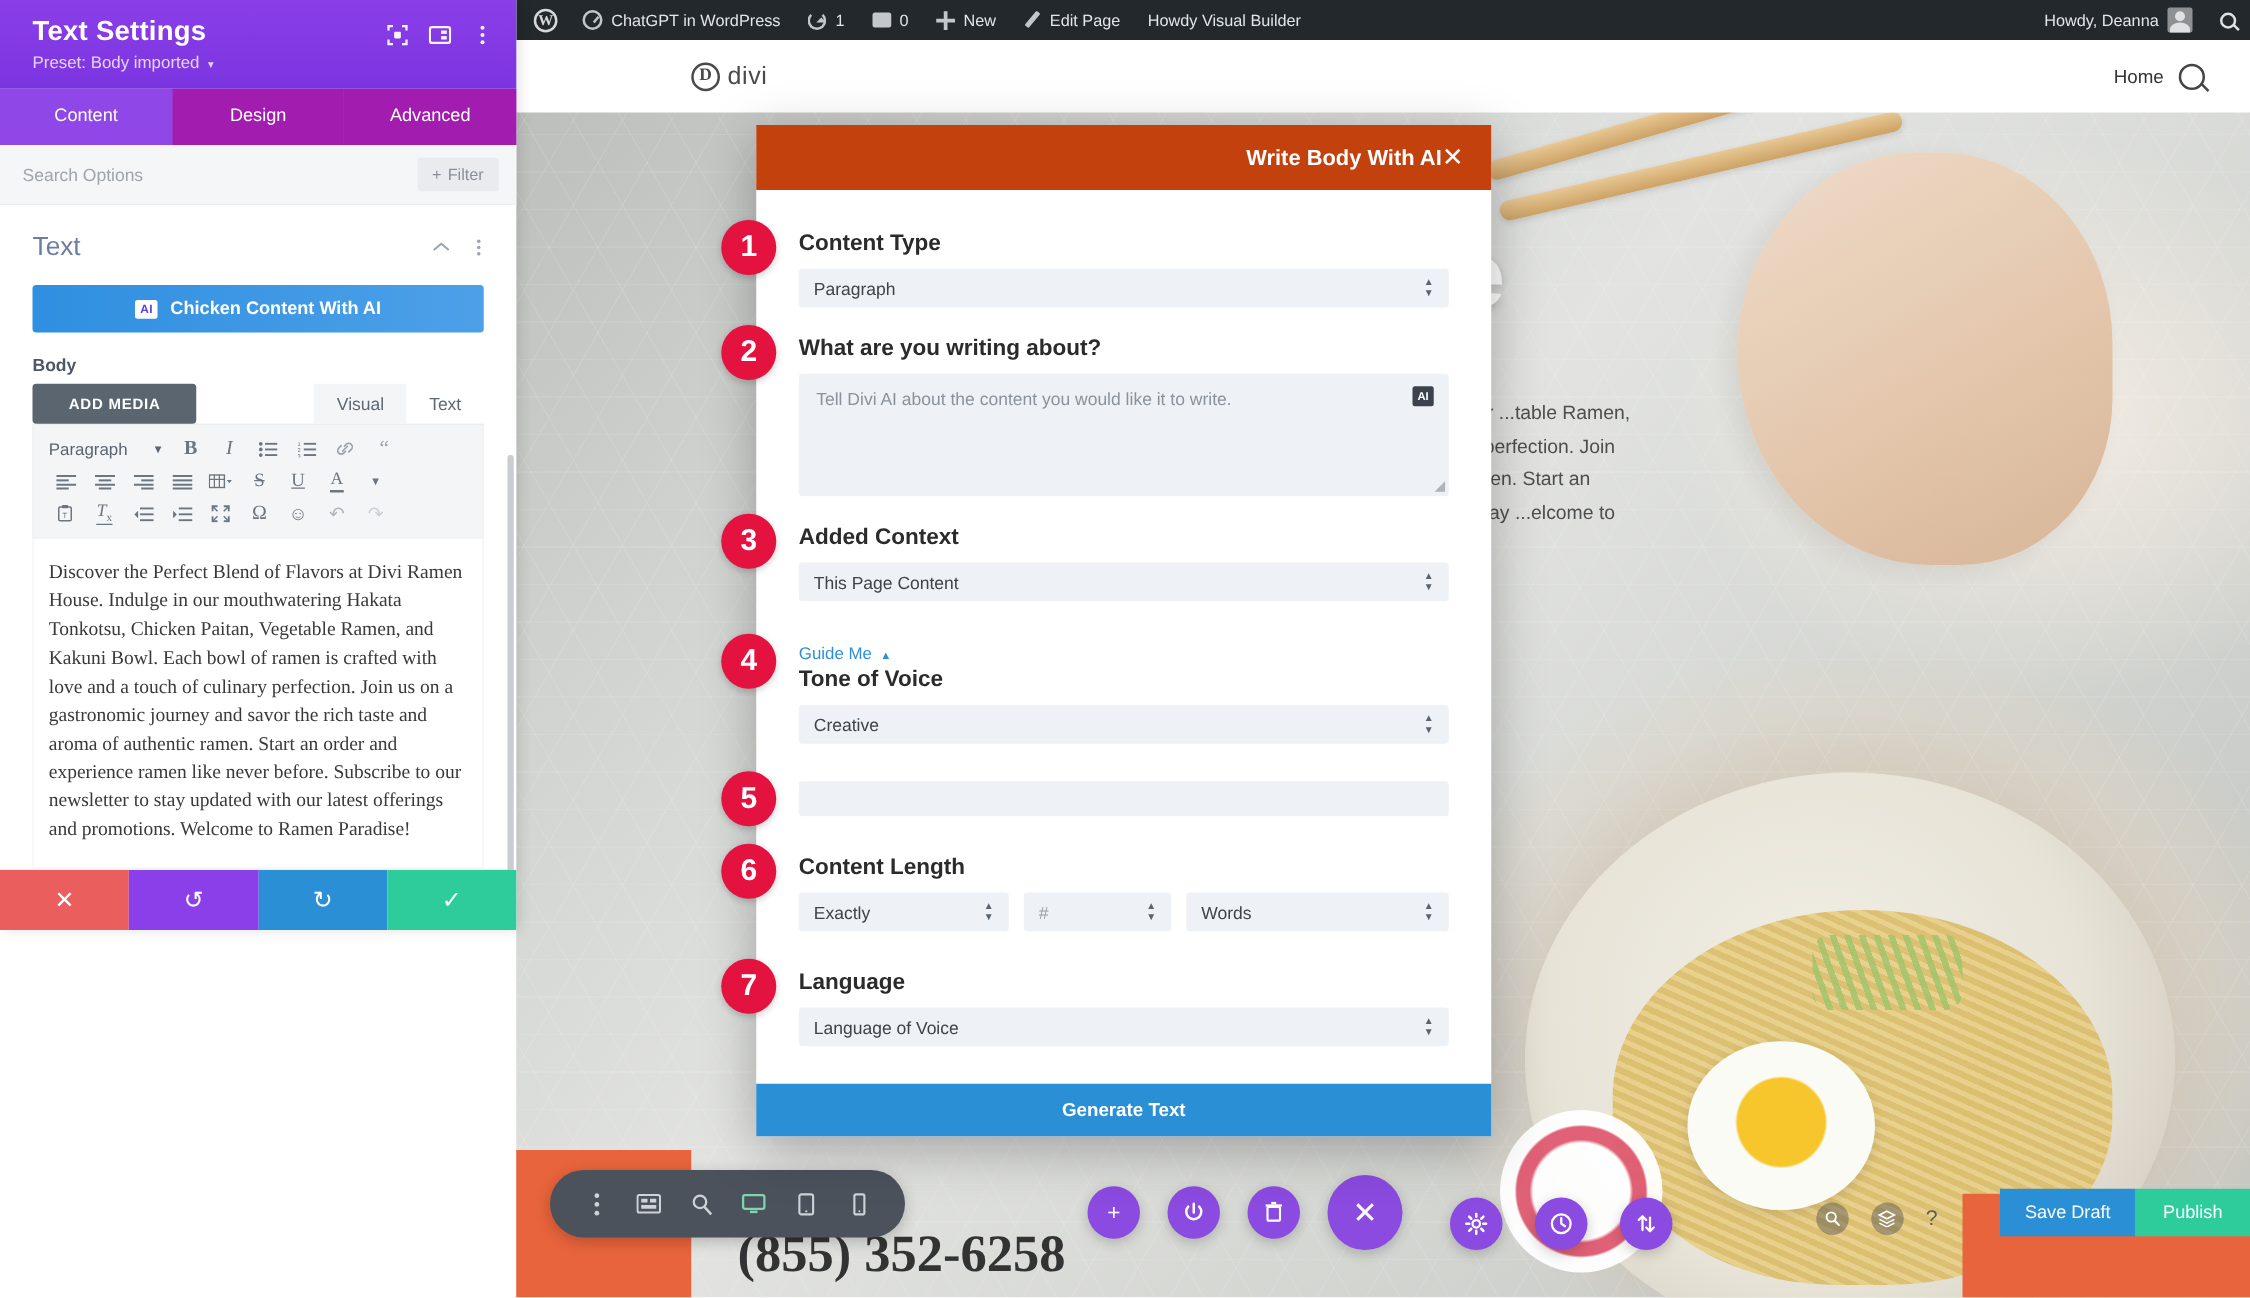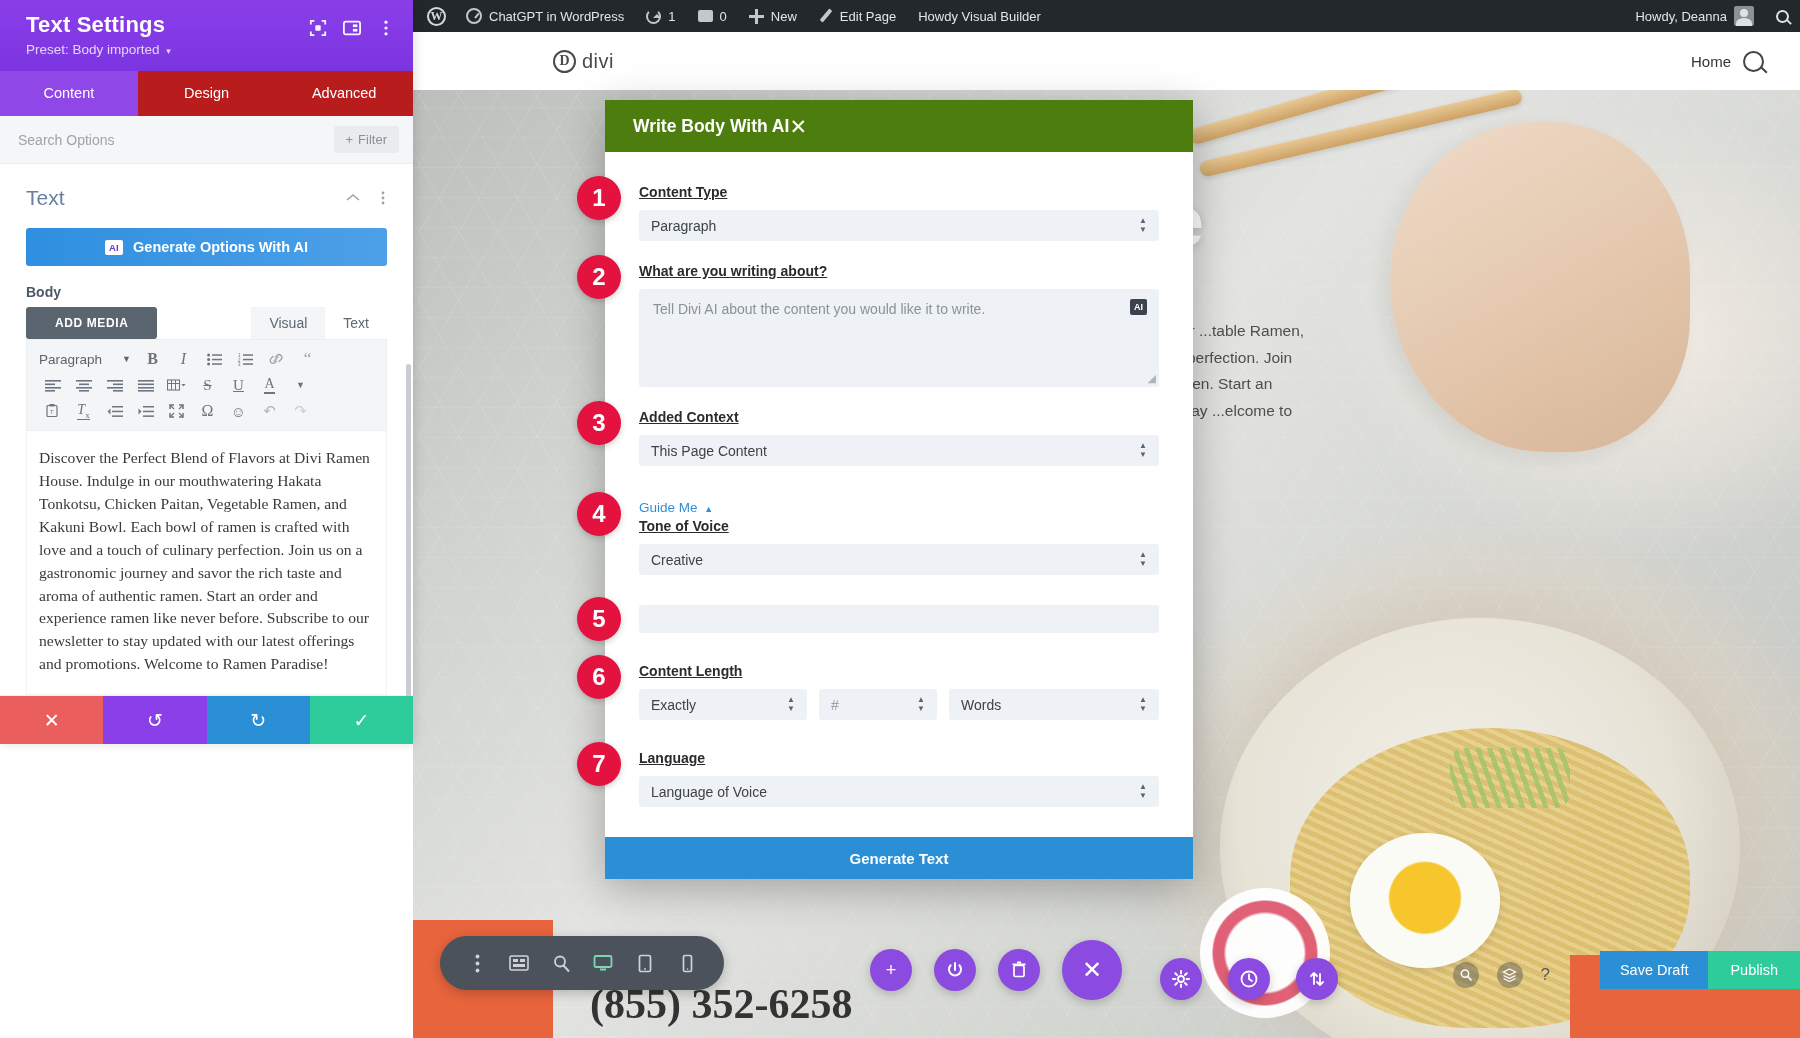--- a/index.html
+++ b/index.html
@@ -168,21 +168,21 @@
     display: flex; align-items: flex-start; justify-content: space-between;
   }
   .panel-title { font-size: 22px; font-weight: 700; letter-spacing: .2px; }
   .panel-sub { font-size: 13.5px; color: #e4d3fb; margin-top: 4px; }
   .panel-sub .caret { font-size: 9px; margin-left: 3px; }
   .head-icons { display: flex; align-items: center; gap: 16px; padding-top: 7px; }
   .hi { width: 18px; height: 18px; color: #fff; opacity: .95; cursor: pointer; }
   .panel-tabs { display: flex; background: #9a55ef; }
   .ptab {
     flex: 1; text-align: center; padding: 14px 0 15px; color: #fff;
-    font-size: 14.5px; cursor: pointer; background: #b91c1c;
+    font-size: 14.5px; cursor: pointer; background: #a21caf;
   }
   .ptab.active { background: #8f47e8; font-weight: 400; }
   .search-row {
     display: flex; align-items: center; justify-content: space-between;
     background: #f5f6f7; border-bottom: 1px solid #eceef0; padding: 10px 14px 10px 18px;
   }
   .search-row .ph { color: #9ea4ab; font-size: 14px; }
   .filter-btn {
     background: #e9ebee; color: #8a9099; font-size: 13px;
     padding: 6px 12px; border-radius: 3px; display: flex; align-items: center; gap: 5px;
@@ -256,38 +256,38 @@
   .pf.blue { background: #2a8fd4; }
   .pf.green { background: #2ecc9b; }
 
   
   .modal {
     position: absolute; left: 605px; top: 100px; width: 588px;
     background: #fff; z-index: 50;
     box-shadow: 0 10px 40px rgba(0,0,0,.28);
   }
   .modal-head {
-    background: #4d7c0f; color: #fff; height: 52px;
-    display: flex; align-items: center; justify-content: flex-start;
+    background: #c2410c; color: #fff; height: 52px;
+    display: flex; align-items: center; justify-content: flex-end;
     padding: 0 22px 0 28px;
   }
   .modal-title { font-size: 17.5px; font-weight: 700; }
   .modal-x { font-size: 21px; cursor: pointer; line-height: 1; }
   .modal-body { padding: 32px 34px 30px 34px; position: relative; }
   .mrow { position: relative; margin-bottom: 22px; }
   .badge {
     position: absolute; left: -62px; top: -8px;
     width: 44px; height: 44px; border-radius: 50%;
     background: #e4123f; color: #fff;
     display: flex; align-items: center; justify-content: center;
     font-size: 24px; font-weight: 700; z-index: 3;
     box-shadow: 0 2px 6px rgba(0,0,0,.2);
     font-family: "Liberation Sans", sans-serif;
   }
-  .mlabel { font-size: 14px; font-weight: 700; color: #2b2b2b; margin-bottom: 10px; text-decoration: underline; }
+  .mlabel { font-size: 18px; font-weight: 700; color: #2b2b2b; margin-bottom: 10px; }
   .mselect {
     background: #eef1f5; height: 31px; border-radius: 3px;
     display: flex; align-items: center; justify-content: space-between;
     padding: 0 12px; font-size: 14px; color: #3d4349; cursor: pointer;
   }
   .spin { display: flex; flex-direction: column; gap: 2px; color: #5a6470; font-size: 8px; line-height: .8; }
   .mtextarea {
     background: #eef1f5; height: 98px; border-radius: 3px; position: relative;
     padding: 12px 14px; font-size: 14px; color: #8b929b;
   }
@@ -459,21 +459,21 @@
           <svg width="16" height="16" viewBox="0 0 16 16">
             <circle cx="8" cy="3" r="1.4" fill="#9aa3ae"></circle>
               <circle cx="8" cy="8" r="1.4" fill="#9aa3ae"></circle>
               <circle cx="8" cy="13" r="1.4" fill="#9aa3ae"></circle>
           </svg>
         </div>
       </div>
 
       <div class="ai-btn">
         <span class="ai-chip">AI</span>
-        <span>Generate Options With AI</span>
+        <span>Chicken Content With AI</span>
       </div>
 
       <div class="field-label">Body</div>
 
       <div class="editor-top">
         <div class="add-media">ADD MEDIA</div>
         <div class="ed-tabs">
           <div class="ed-tab active">Visual</div>
           <div class="ed-tab">Text</div>
         </div>

